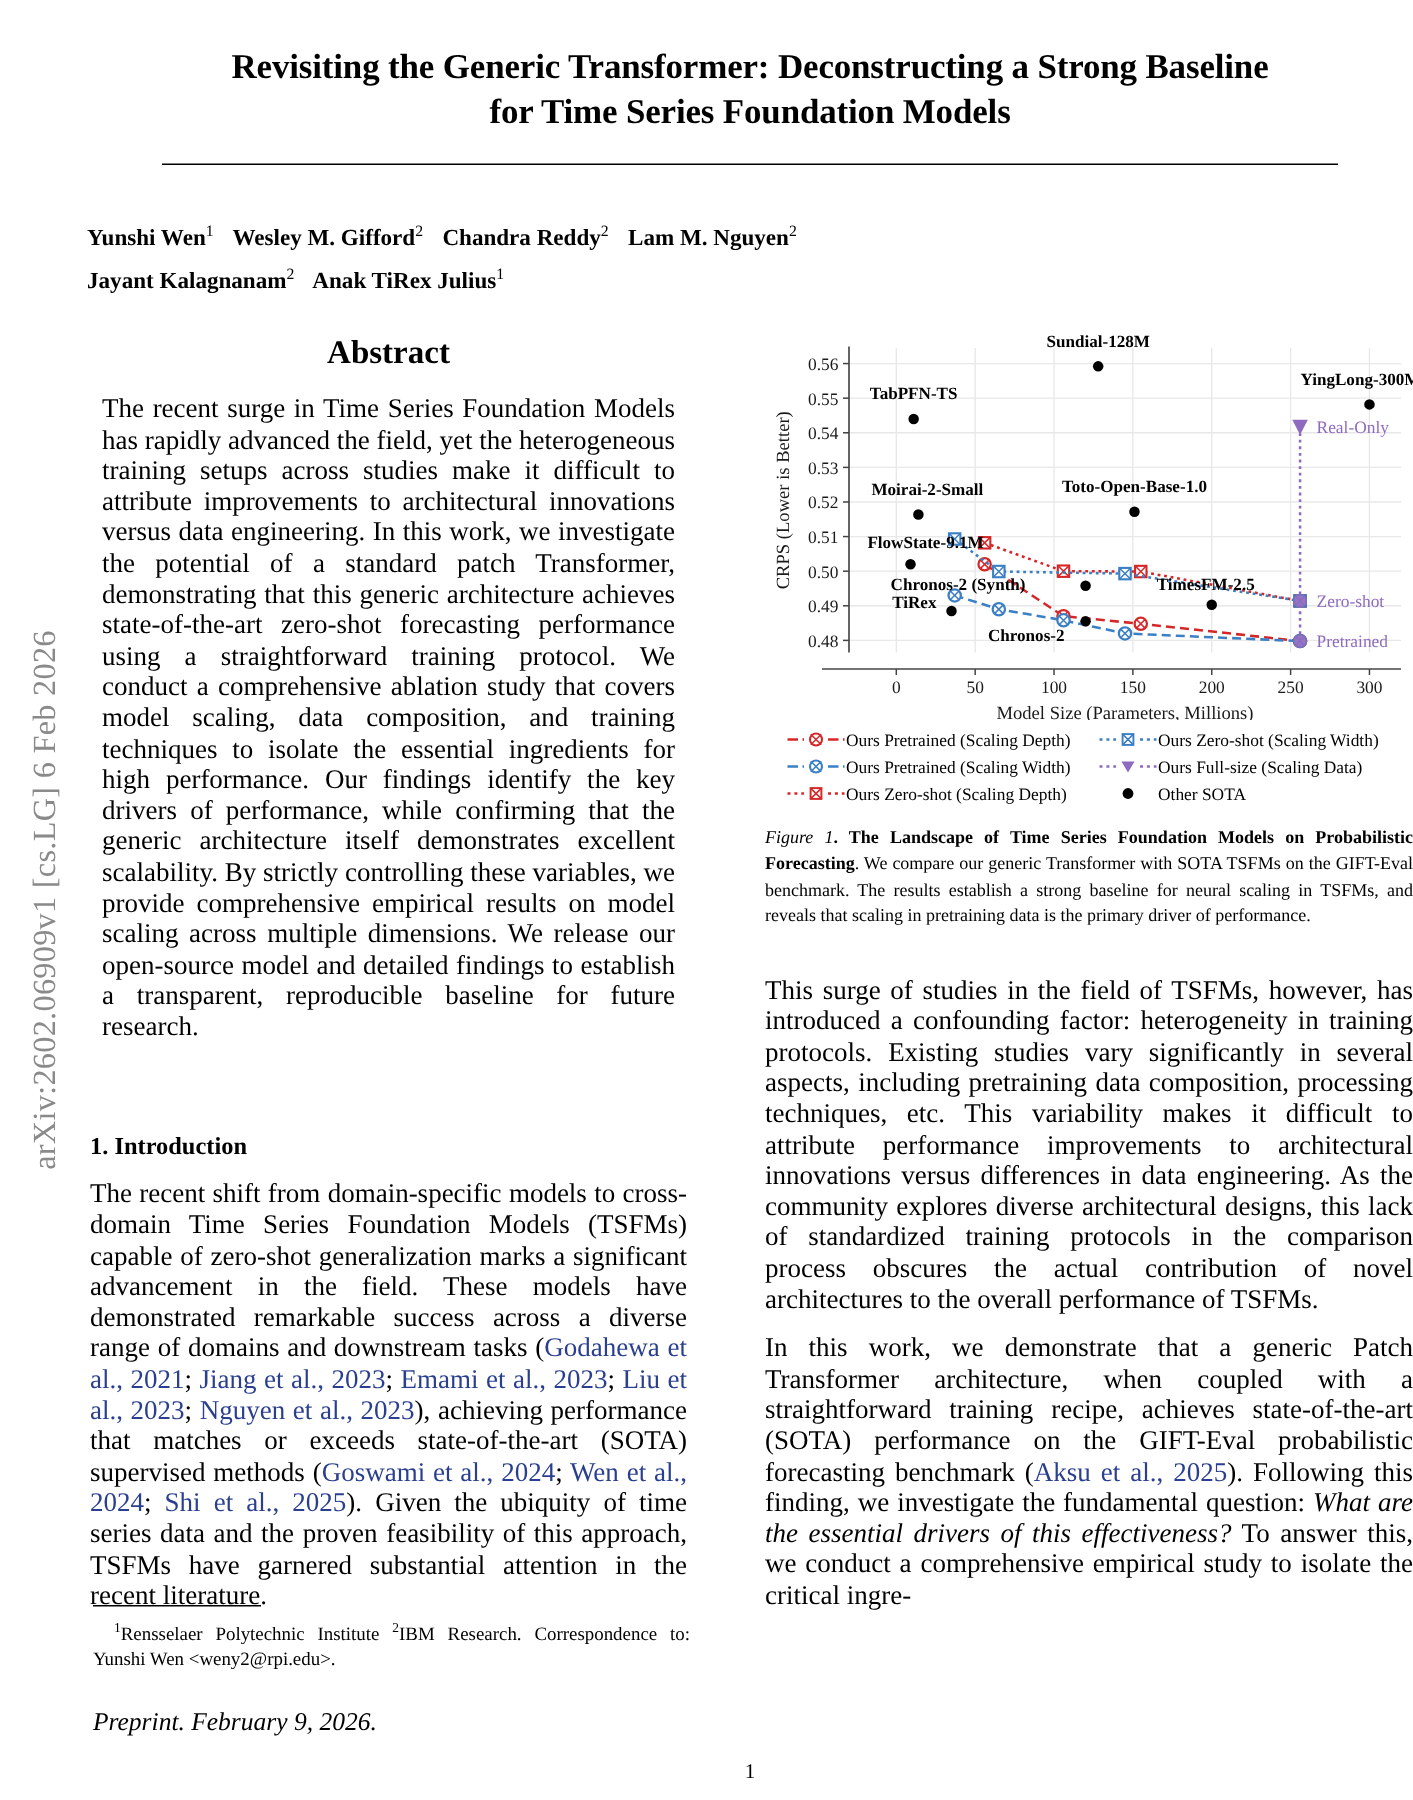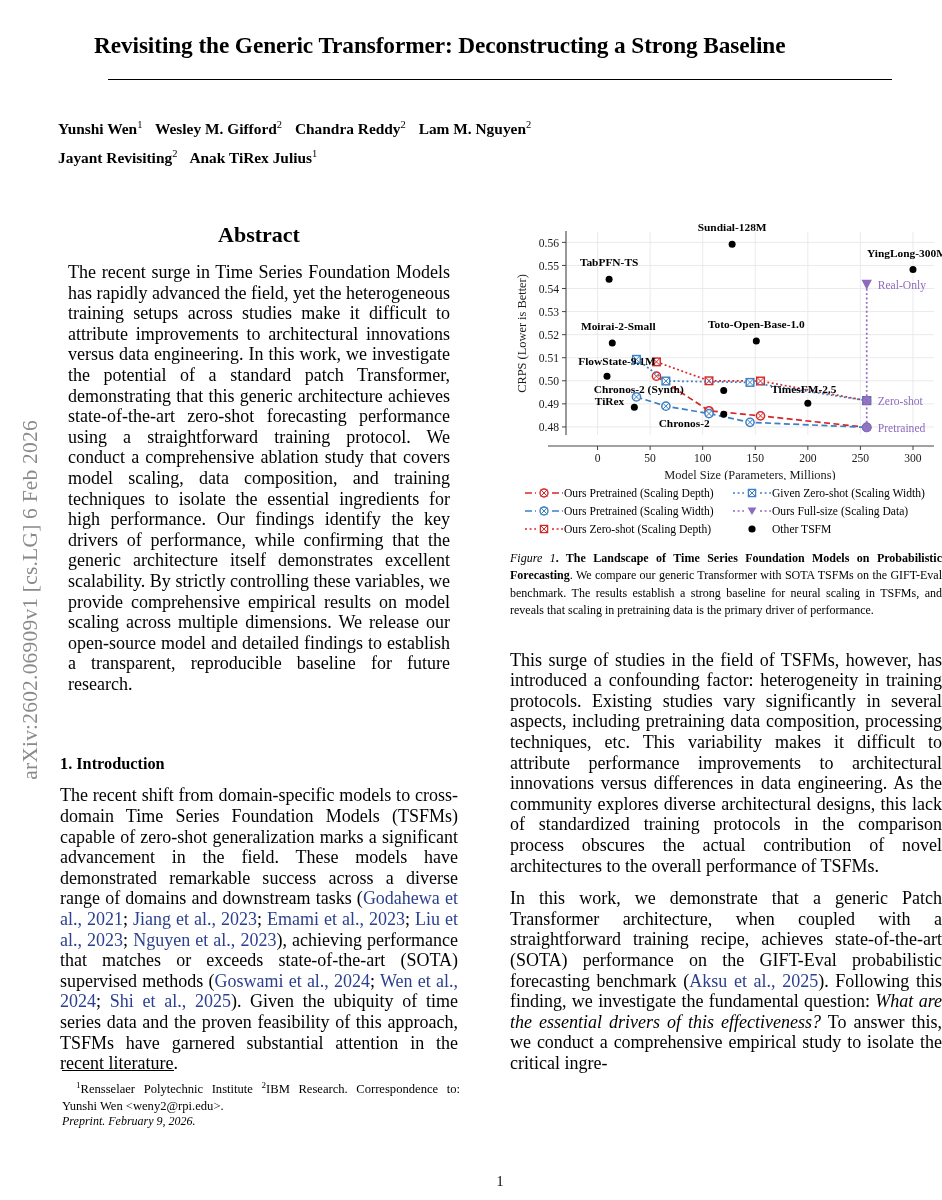--- a/index.html
+++ b/index.html
@@ -32,20 +32,21 @@
   }
 
   
   .page {
     position: absolute;
     left: 58px; top: 0;
     width: 884px; height: 1200px;
   }
 
   .title {
+    text-align: center;
     font-weight: bold;
     font-size: 23.3px;
     line-height: 30px;
     margin: 30px 36px 0 36px;
     letter-spacing: -0.1px;
   }
   .rule {
     height: 0; border: 0;
     border-top: 1.6px solid #000;
     margin: 19px 50px 0 50px;
@@ -94,21 +95,21 @@
 
   
   .footnote-area { position: absolute; left: 2px; top: 848px; width: 398px; }
   .fn-rule { width: 112px; border-top: 1px solid #000; margin: 0 0 6px 0; height:0; }
   .footnote {
     font-size: 12.6px; line-height: 16.4px; text-align: justify;
     margin: 0; text-indent: 14px;
   }
   .footnote sup { font-size: 9px; }
   .preprint {
-    font-style: italic; font-size: 12px; 
+    font-style: italic; font-size: 17px; margin-top: 24px;
   }
 
   
   .page-num {
     position: absolute; left: 0; bottom: 10px; width: 884px;
     text-align: center; font-size: 14px;
   }
 
   
   .figure { position: relative; width: 432px; }
@@ -138,32 +139,33 @@
 <body>
 
 <div class="arxiv-stamp">
   <span>arXiv:2602.06909v1  [cs.LG]  6 Feb 2026</span>
 </div>
 
 <div class="page">
 
   <div class="title">
     <div>Revisiting the Generic Transformer: Deconstructing a Strong Baseline</div>
+    <div>for Time Series Foundation Models</div>
   </div>
   <hr class="rule">
 
   <div class="authors">
     <div>
       <span>Yunshi Wen</span><sup>1</sup><span class="gap"></span>
       <span>Wesley M. Gifford</span><sup>2</sup><span class="gap"></span>
       <span>Chandra Reddy</span><sup>2</sup><span class="gap"></span>
       <span>Lam M. Nguyen</span><sup>2</sup>
     </div>
     <div>
-      <span>Jayant Revisiting</span><sup>2</sup><span class="gap"></span>
+      <span>Jayant Kalagnanam</span><sup>2</sup><span class="gap"></span>
       <span>Anak TiRex Julius</span><sup>1</sup>
     </div>
   </div>
 
   <div class="cols">
 
     <div class="col-left">
       <div class="abstract-wrap">
         <h2 class="sec-head">Abstract</h2>
         <p class="body">The recent surge in Time Series Foundation Models has rapidly advanced the field, yet the heterogeneous training setups across studies make it difficult to attribute improvements to architectural innovations versus data engineering. In this work, we investigate the potential of a standard patch Transformer, demonstrating that this generic architecture achieves state-of-the-art zero-shot forecasting performance using a straightforward training protocol. We conduct a comprehensive ablation study that covers model scaling, data composition, and training techniques to isolate the essential ingredients for high performance. Our findings identify the key drivers of performance, while confirming that the generic architecture itself demonstrates excellent scalability. By strictly controlling these variables, we provide comprehensive empirical results on model scaling across multiple dimensions. We release our open-source model and detailed findings to establish a transparent, reproducible baseline for future research.</p>
@@ -436,39 +438,39 @@
             <div class="legend-row">
               <span class="legend-key">
                 <svg width="40" height="16" viewBox="0 0 40 16">
                     <line x1="1" y1="8" x2="12" y2="8" stroke="#3b7fc4" stroke-width="1.6" stroke-dasharray="2,2.6"></line>
                     <line x1="28" y1="8" x2="39" y2="8" stroke="#3b7fc4" stroke-width="1.6" stroke-dasharray="2,2.6"></line>
                     <rect x="16.4" y="4.4" width="7.2" height="7.2" fill="none" stroke="#3b7fc4" stroke-width="1.3"></rect>
                     <line x1="16.4" y1="4.4" x2="23.6" y2="11.6" stroke="#3b7fc4" stroke-width="1"></line>
                     <line x1="23.6" y1="4.4" x2="16.4" y2="11.6" stroke="#3b7fc4" stroke-width="1"></line>
                   </svg>
               </span>
-              <span class="legend-label">Given Zero-shot (Scaling Width)</span>
+              <span class="legend-label">Ours Zero-shot (Scaling Width)</span>
             </div>
             <div class="legend-row">
               <span class="legend-key">
                 <svg width="40" height="16" viewBox="0 0 40 16">
                     <line x1="1" y1="8" x2="12" y2="8" stroke="#8e6bbf" stroke-width="1.6" stroke-dasharray="2,2.6"></line>
                     <line x1="28" y1="8" x2="39" y2="8" stroke="#8e6bbf" stroke-width="1.6" stroke-dasharray="2,2.6"></line>
                     <polygon points="15.6,4.6 24.4,4.6 20,12" fill="#8e6bbf"></polygon>
                   </svg>
               </span>
               <span class="legend-label">Ours Full-size (Scaling Data)</span>
             </div>
             <div class="legend-row">
               <span class="legend-key">
                 <svg width="40" height="16" viewBox="0 0 40 16">
                     <circle cx="20" cy="8" r="3.6" fill="#000000"></circle>
                   </svg>
               </span>
-              <span class="legend-label">Other TSFM</span>
+              <span class="legend-label">Other SOTA</span>
             </div>
           </div>
         </div>
 
         <div class="fig-caption"><span class="figno">Figure 1</span><b>. The Landscape of Time Series Foundation Models on Probabilistic Forecasting</b><span>. We compare our generic Transformer with SOTA TSFMs on the GIFT-Eval benchmark. The results establish a strong baseline for neural scaling in TSFMs, and reveals that scaling in pretraining data is the primary driver of performance.</span></div>
       </div>
 
       <div style="height:30px"></div>
 
       <p class="body">This surge of studies in the field of TSFMs, however, has introduced a confounding factor: heterogeneity in training protocols. Existing studies vary significantly in several aspects, including pretraining data composition, processing techniques, etc. This variability makes it difficult to attribute performance improvements to architectural innovations versus differences in data engineering. As the community explores diverse architectural designs, this lack of standardized training protocols in the comparison process obscures the actual contribution of novel architectures to the overall performance of TSFMs.</p>

